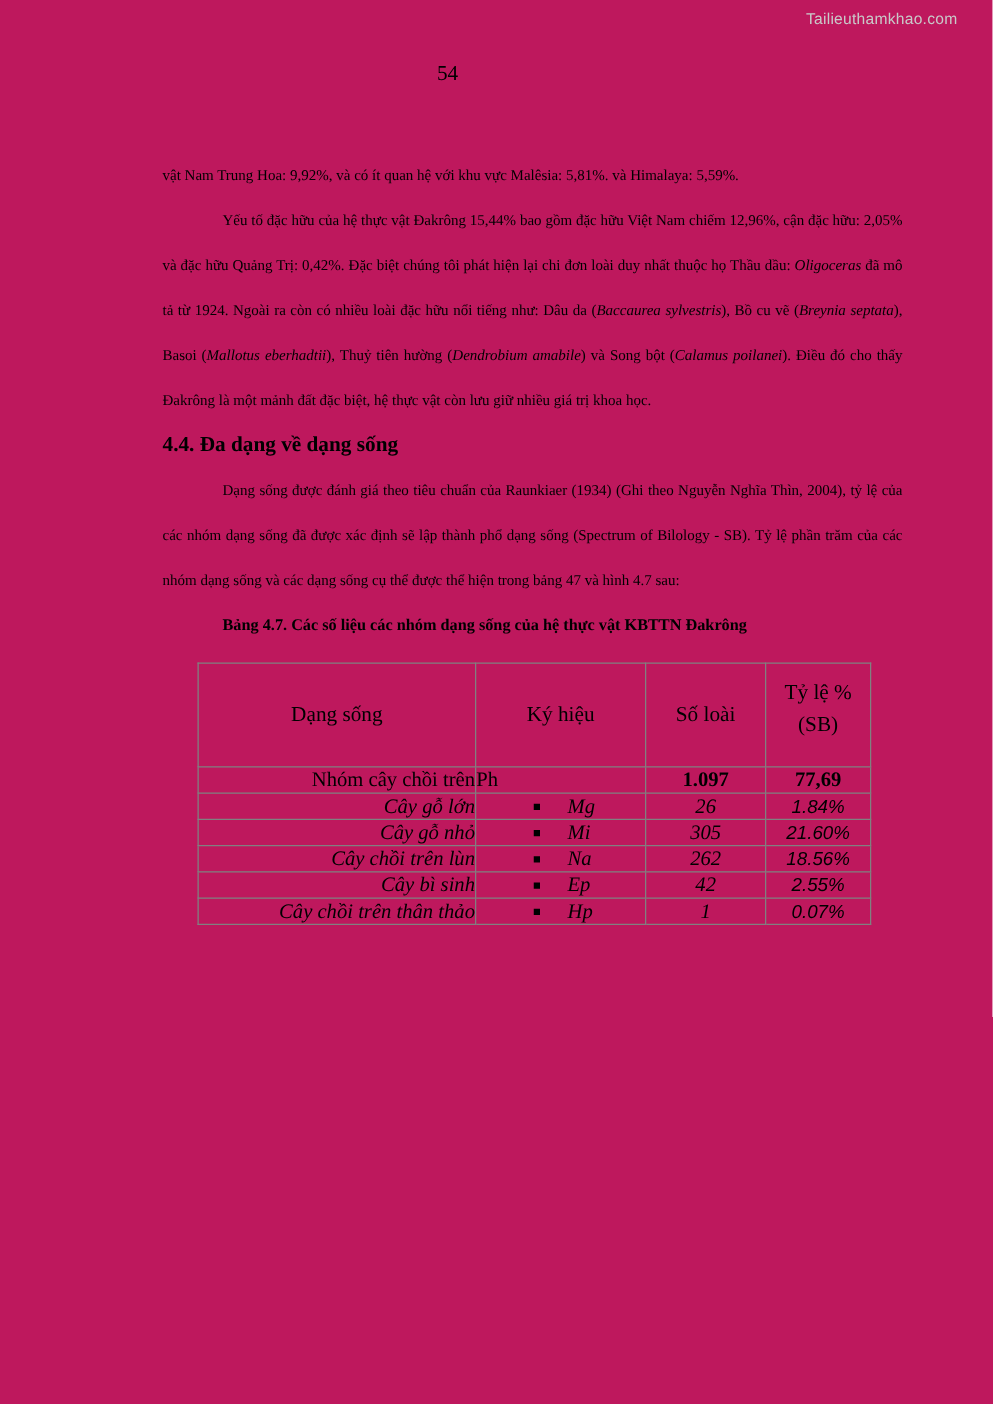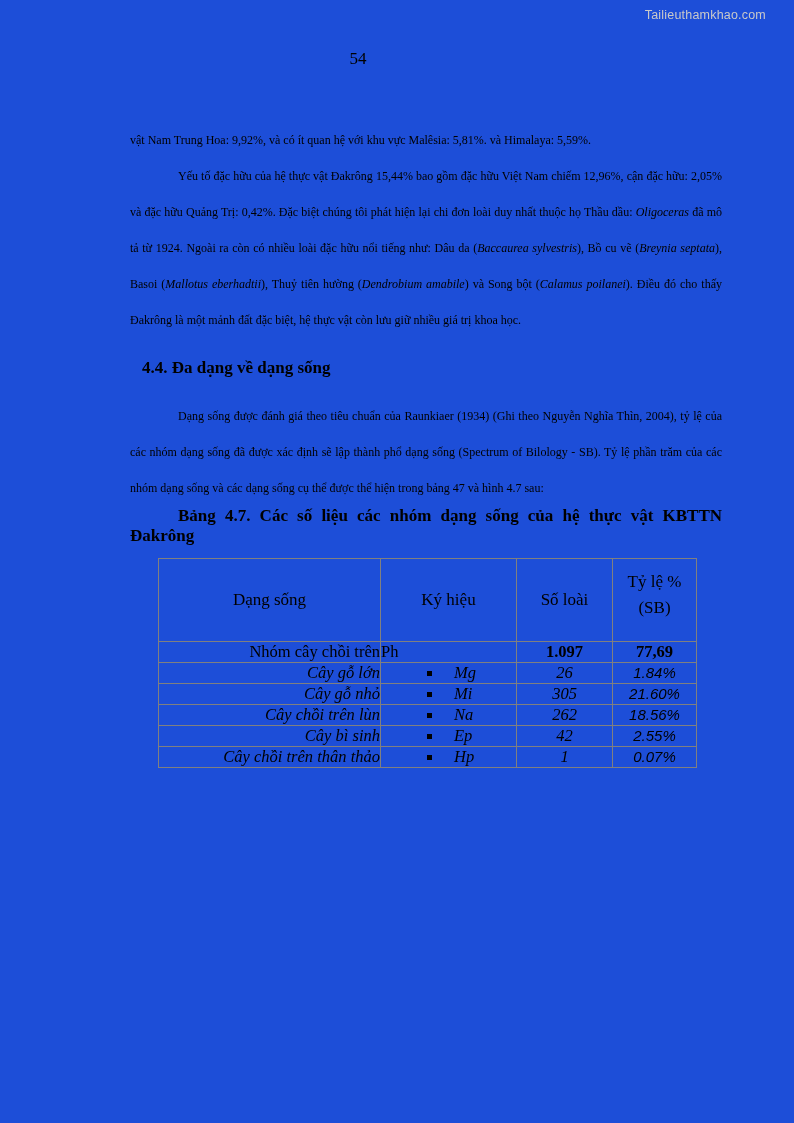--- a/index.html
+++ b/index.html
@@ -8,21 +8,21 @@
     background: #ffffff;
   }
   body {
     font-family: "Liberation Serif", "DejaVu Serif", serif;
     color: #000000;
   }
   .page {
     position: relative;
     width: 794px;
     height: 1123px;
-    background: #1d4ed8;
+    background: #be185d;
     overflow: hidden;
     box-sizing: border-box;
   }
   .watermark {
     position: absolute;
     top: 8px;
     right: 28px;
     font-family: "Liberation Sans", "DejaVu Sans", sans-serif;
     font-size: 12.5px;
     color: #c9c9c9;
@@ -52,30 +52,30 @@
     text-align: justify;
     text-justify: inter-word;
     -webkit-hyphens: none;
     hyphens: none;
   }
   p.body-text.indent {
     text-indent: 48px;
   }
   .it { font-style: italic; }
   h2.section-heading {
-    margin: 12px;
+    margin: 0;
     font-size: 17px;
     line-height: 36px;
     font-weight: bold;
     text-align: left;
   }
   p.table-caption {
     margin: 0;
-    font-size: 17px;
-    line-height: 20px;
+    font-size: 13px;
+    line-height: 36px;
     font-weight: bold;
     text-align: justify;
     text-indent: 48px;
   }
   
   .table-wrap {
     margin-top: 12px;
     padding-left: 28px;
   }
   table.data-table {

